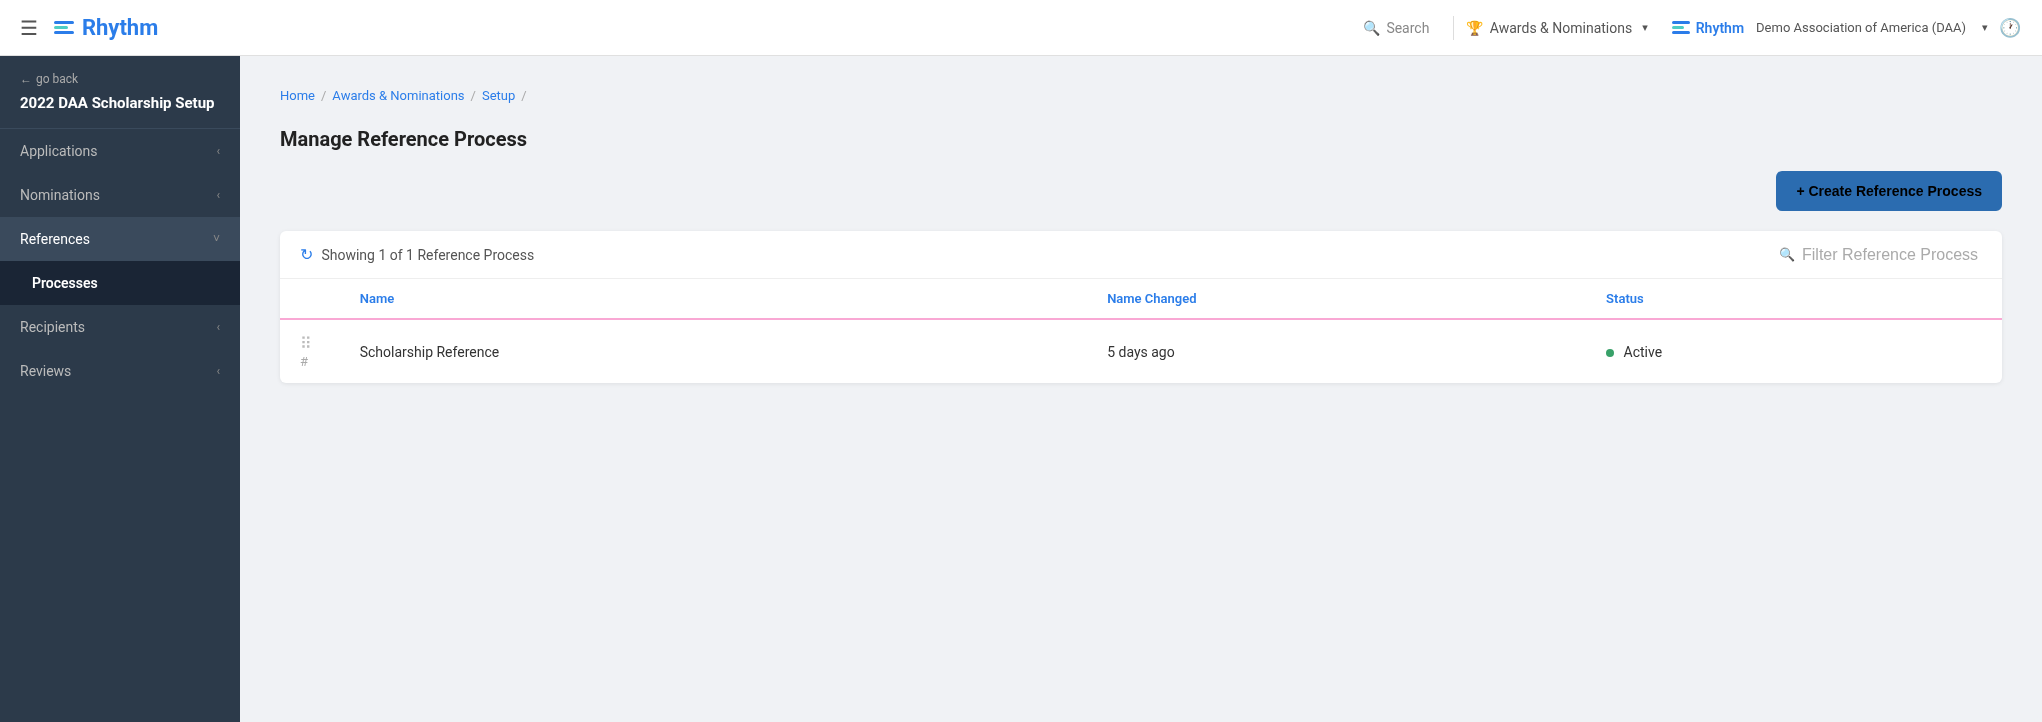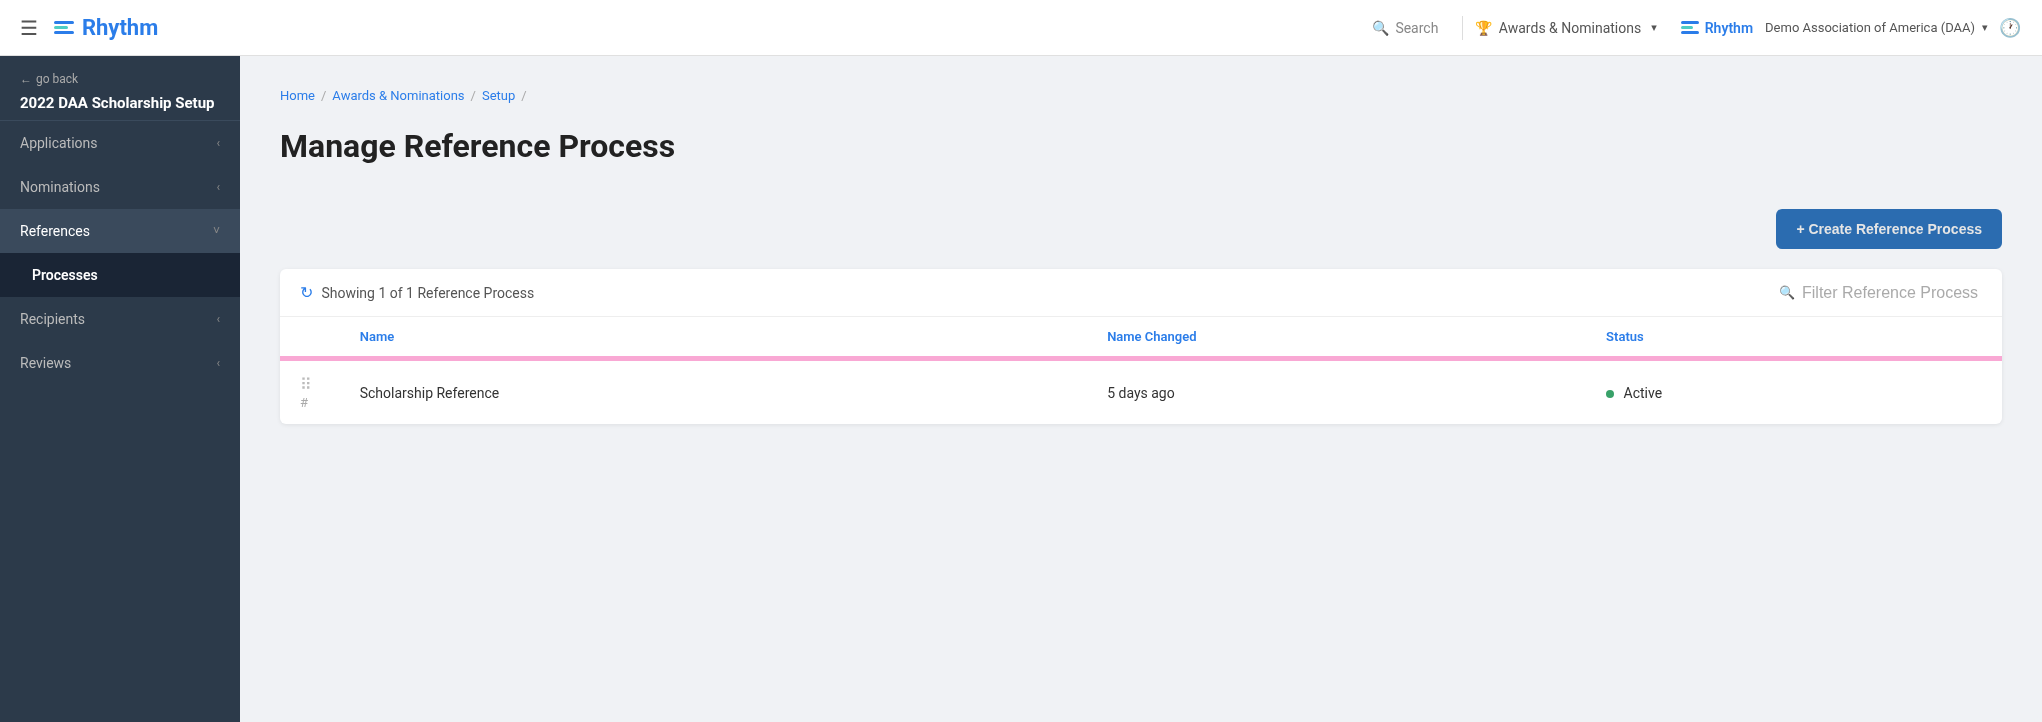--- a/index.html
+++ b/index.html
@@ -81,21 +81,21 @@
       display: flex;
       align-items: center;
       gap: 6px;
       font-size: 14px;
       font-weight: 600;
       color: #2b7de9;
     }
     .nav-org {
       display: flex;
       align-items: center;
-      gap: 7px;
+      gap: 16px;
       font-size: 13px;
       color: #555;
       cursor: pointer;
     }
     .nav-clock {
       color: #888;
       font-size: 18px;
       cursor: pointer;
     }
 
@@ -119,21 +119,21 @@
     .sidebar-back {
       padding: 16px 20px 4px;
       font-size: 12px;
       color: #aaa;
       cursor: pointer;
       display: flex;
       align-items: center;
       gap: 4px;
     }
     .sidebar-title {
-      padding: 4px 20px 8px;
+      padding: 4px 20px 16px;
       font-size: 15px;
       font-weight: 700;
       color: #fff;
       border-bottom: 1px solid #3a4a5c;
     }
     .sidebar-item {
       display: flex;
       align-items: center;
       justify-content: space-between;
       padding: 14px 20px;
@@ -169,35 +169,35 @@
       gap: 6px;
       font-size: 13px;
       color: #777;
       margin-bottom: 24px;
     }
     .breadcrumb a { color: #2b7de9; text-decoration: none; }
     .breadcrumb .sep { color: #aaa; }
 
     
     .page-header {
-      font-size: 32px;
+      font-size: 20px;
       font-weight: 700;
       color: #222;
-      margin-bottom: 44px;
+      margin-bottom: 20px;
     }
 
     
     .action-bar {
       display: flex;
       justify-content: flex-end;
       margin-bottom: 20px;
     }
     .btn-create {
       background: #2b6cb0;
-      color: #e5e5e5;
+      color: #000000;
       border: none;
       padding: 12px 20px;
       border-radius: 6px;
       font-size: 14px;
       font-weight: 600;
       cursor: pointer;
       display: flex;
       align-items: center;
       gap: 6px;
     }
@@ -242,21 +242,21 @@
       width: 180px;
     }
     .filter-input::placeholder { color: #aaa; }
 
     table {
       width: 100%;
       border-collapse: collapse;
       font-size: 14px;
     }
     thead tr {
-      border-bottom: 5px solid #f9a8d4;
+      border-bottom: 2px solid #f9a8d4;
     }
     thead th {
       text-align: left;
       padding: 12px 20px;
       font-weight: 600;
       color: #2b7de9;
       font-size: 13px;
     }
     tbody tr {
       border-bottom: 1px solid #f0f0f0;

